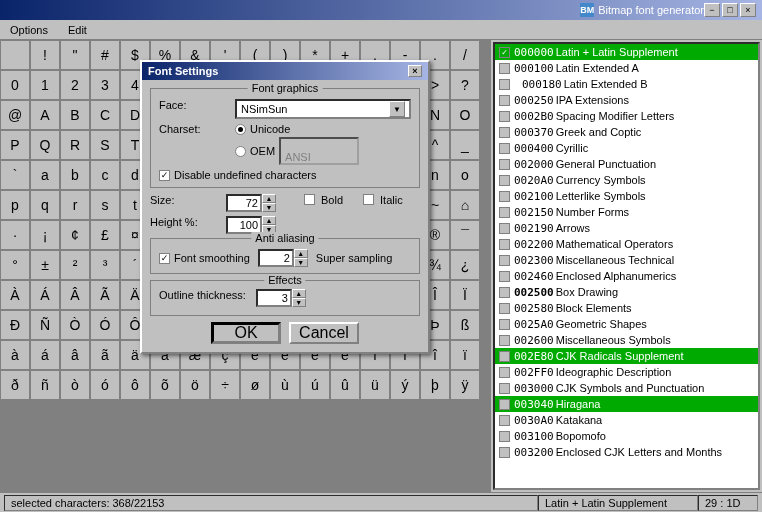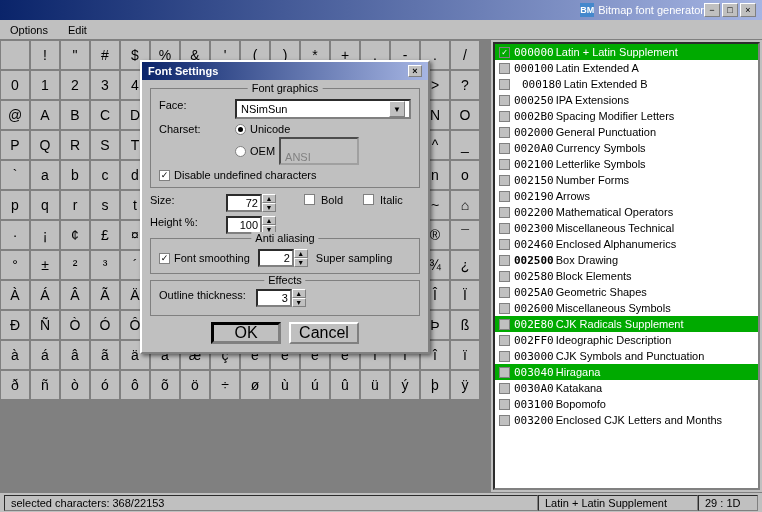--- a/index.html
+++ b/index.html
@@ -655,20 +655,30 @@
           <span style="font-family: monospace; margin-right: 2px;">000250 </span>
           <span>IPA Extensions</span>
         </div>
         <div class="unicode-item">
           <div class="unicode-checkbox"></div>
           <span style="font-family: monospace; margin-right: 2px;">0002B0 </span>
           <span>Spacing Modifier Letters</span>
         </div>
         <div class="unicode-item">
           <div class="unicode-checkbox"></div>
+          <span style="font-family: monospace; margin-right: 2px;">000370 </span>
+          <span>Greek and Coptic</span>
+        </div>
+        <div class="unicode-item">
+          <div class="unicode-checkbox"></div>
+          <span style="font-family: monospace; margin-right: 2px;">000400 </span>
+          <span>Cyrillic</span>
+        </div>
+        <div class="unicode-item">
+          <div class="unicode-checkbox"></div>
           <span style="font-family: monospace; margin-right: 2px;">002000 </span>
           <span>General Punctuation</span>
         </div>
         <div class="unicode-item">
           <div class="unicode-checkbox"></div>
           <span style="font-family: monospace; margin-right: 2px;">0020A0 </span>
           <span>Currency Symbols</span>
         </div>
         <div class="unicode-item">
           <div class="unicode-checkbox"></div>

